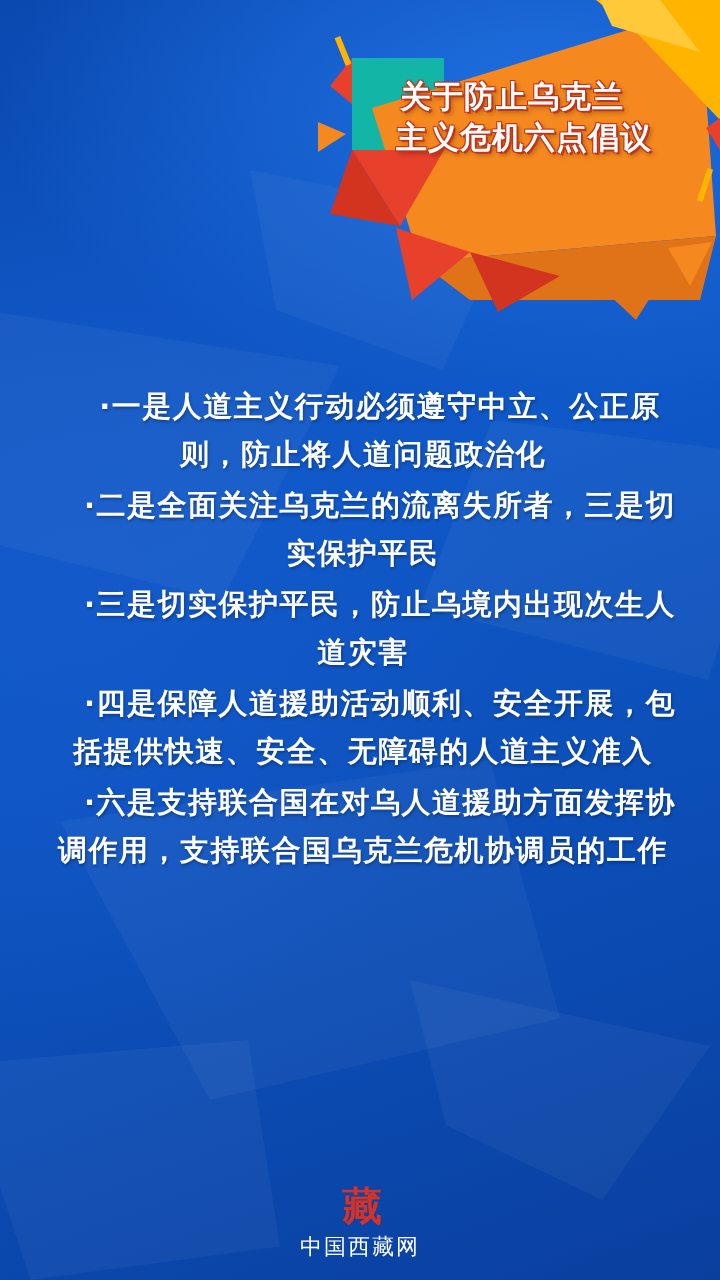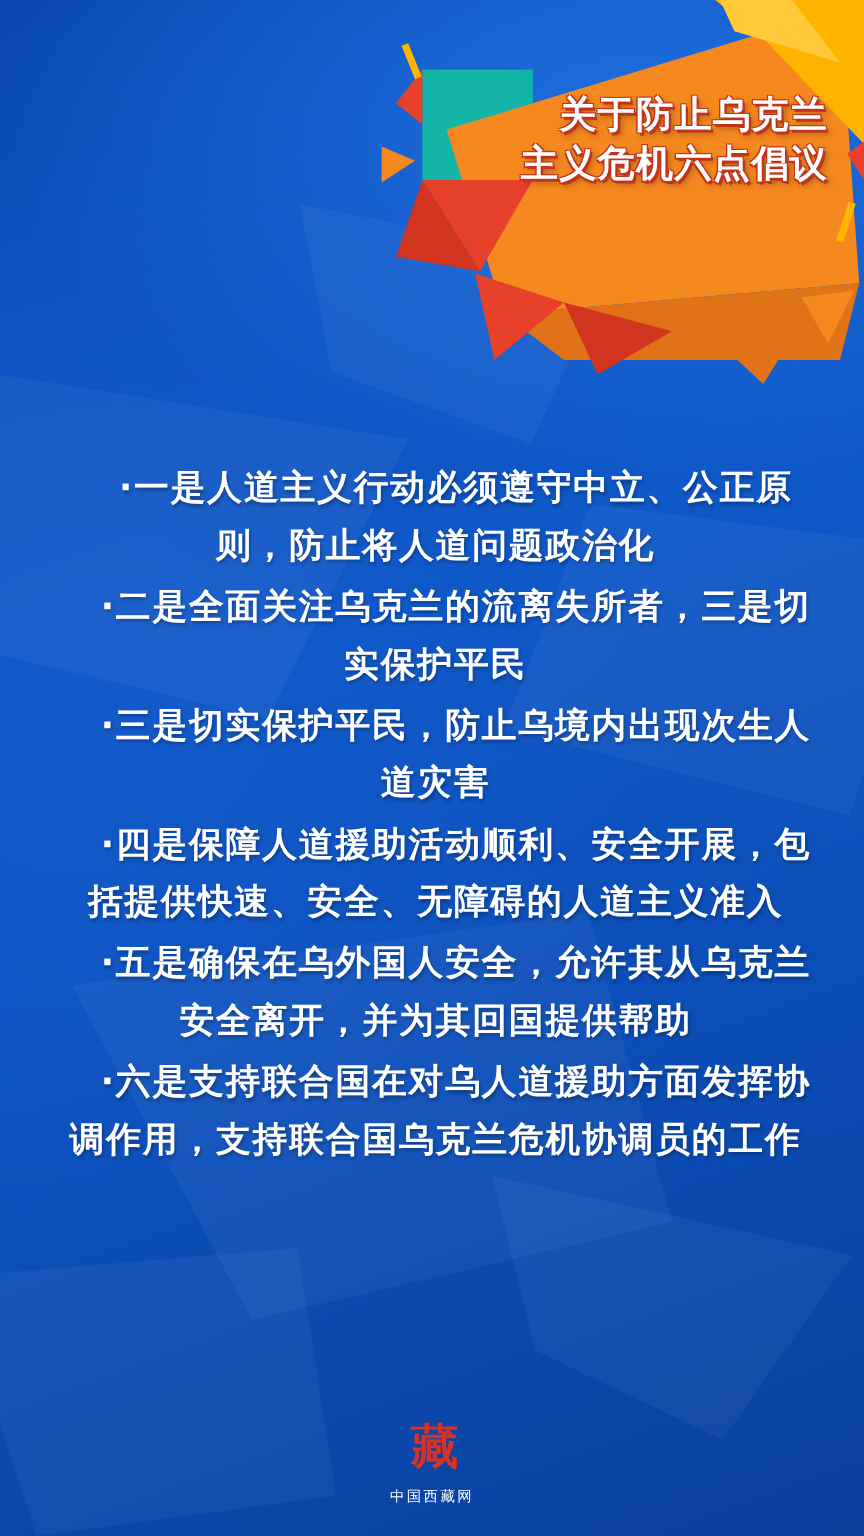--- a/index.html
+++ b/index.html
@@ -43,21 +43,21 @@
         background: rgba(255,255,255,0.03); }
 
   
   .header { position: absolute; left: 0; top: 0; width: 720px; height: 330px; }
   .header svg { position: absolute; left: 0; top: 0; }
 
   .title-block {
     position: absolute;
     left: 400px; top: 76px;
     width: 290px;
-    text-align: right;
+    text-align: left;
     z-index: 5;
   }
   .title-line {
     font-family: "DejaVu Sans", sans-serif;
     font-weight: bold;
     font-size: 31px;
     line-height: 41px;
     letter-spacing: 1px;
     color: #ffffff;
     white-space: nowrap;
@@ -107,21 +107,21 @@
     font-size: 40px;
     font-weight: bold;
     color: #d0342c;
     line-height: 48px;
     letter-spacing: -4px;
     text-shadow: 0 0 1px rgba(0,0,0,0.2);
   }
   .logo-name {
     color: #ffffff;
     font-family: "DejaVu Sans", sans-serif;
-    font-size: 12px;
+    font-size: 22px;
     letter-spacing: 2px;
     line-height: 22px;
   }
   .logo-url {
     color: #bcd4f5;
     font-family: "Liberation Sans", sans-serif;
     font-size: 11px;
     letter-spacing: 3px;
     line-height: 16px;
   }
@@ -169,21 +169,20 @@
     <div class="title-line l1">关于防止乌克兰</div>
     <div class="title-line l3">主义危机六点倡议</div>
   </div>
 </div>
 
 <div class="content">
   <p class="item">·一是人道主义行动必须遵守中立、公正原则，防止将人道问题政治化</p>
   <p class="item">·二是全面关注乌克兰的流离失所者，三是切实保护平民</p>
   <p class="item">·三是切实保护平民，防止乌境内出现次生人道灾害</p>
   <p class="item">·四是保障人道援助活动顺利、安全开展，包括提供快速、安全、无障碍的人道主义准入</p>
-  <p class="item">·五是确保在乌外国人安全，允许其从乌克兰安全离开，并为其回国提供帮助</p>
   <p class="item">·六是支持联合国在对乌人道援助方面发挥协调作用，支持联合国乌克兰危机协调员的工作</p>
 </div>
 
 <div class="footer">
   <div class="logo-mark">
     <div class="glyph">藏</div>
   </div>
   <div class="logo-name">中国西藏网</div>
 </div>
 

